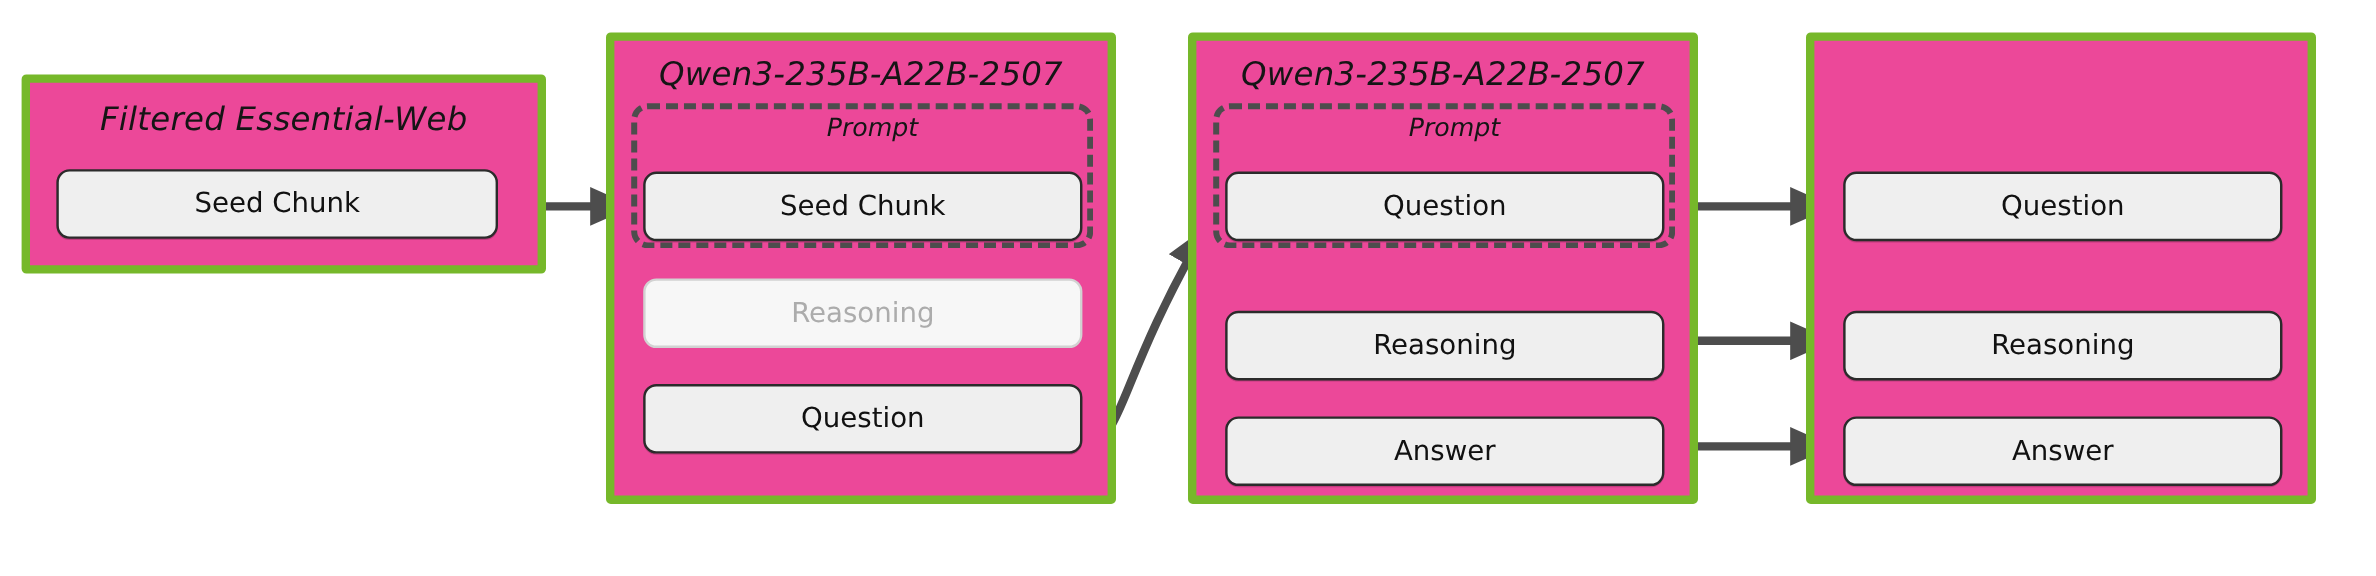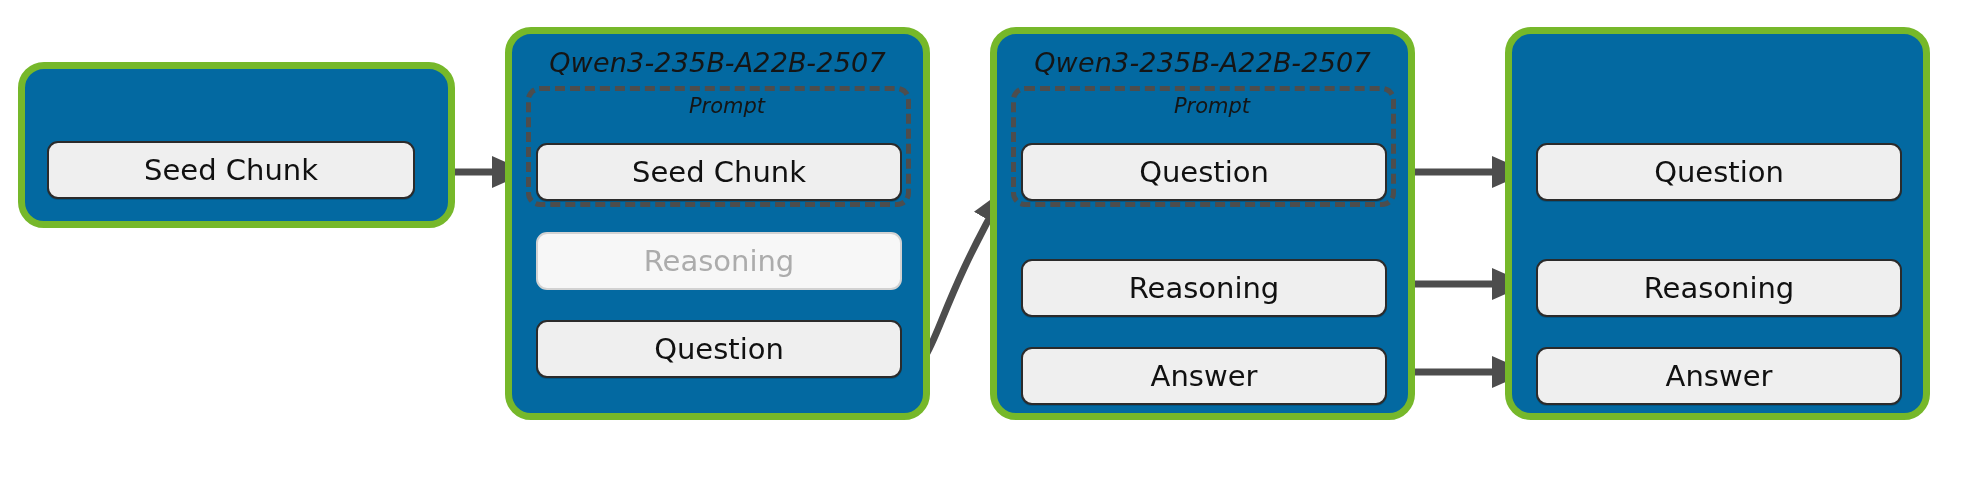--- a/index.html
+++ b/index.html
@@ -16,22 +16,22 @@
     height: 480px;
     background: #ffffff;
     overflow: hidden;
   }
 
   
   .group {
     position: absolute;
     box-sizing: border-box;
     border: 7px solid #76b82a;
-    border-radius: 26px;
-    background: #0369a1;
+    border-radius: 4px;
+    background: #ec4899;
   }
   .group-title {
     position: absolute;
     left: 0;
     right: 0;
     text-align: center;
     font-style: italic;
     font-size: 27px;
     color: #151515;
     white-space: nowrap;
@@ -61,21 +61,21 @@
   
   .node {
     position: absolute;
     box-sizing: border-box;
     background: #efefef;
     border: 2px solid #2b2b2b;
     border-radius: 11px;
     display: flex;
     align-items: center;
     justify-content: center;
-    font-size: 29px;
+    font-size: 23px;
     color: #111111;
     white-space: nowrap;
     box-shadow: 0 1px 0 rgba(0,0,0,0.18);
   }
   .node.faded {
     background: #f7f7f7;
     border-color: #d2d2d2;
     color: #acacac;
     box-shadow: none;
   }
@@ -107,20 +107,21 @@
     <path d="M 906 368 C 936 368, 930 320, 1004 192" fill="none" stroke="#4d4d4d" stroke-width="7" marker-end="url(#arrowhead)"></path>
 
     <line x1="1392" y1="172" x2="1524" y2="172" stroke="#4d4d4d" stroke-width="7" marker-end="url(#arrowhead)"></line>
 
     <line x1="1392" y1="284" x2="1524" y2="284" stroke="#4d4d4d" stroke-width="7" marker-end="url(#arrowhead)"></line>
 
     <line x1="1392" y1="372" x2="1524" y2="372" stroke="#4d4d4d" stroke-width="7" marker-end="url(#arrowhead)"></line>
   </svg>
 
   <div class="group" style="left:18px; top:62px; width:437px; height:166px;">
+    <div class="group-title" style="top:15px;">Filtered Essential-Web</div>
     <div class="node" style="left:22px; top:72px; width:368px; height:58px;">Seed Chunk</div>
   </div>
 
   <div class="group" style="left:505px; top:27px; width:425px; height:393px;">
     <div class="group-title" style="top:13px;">Qwen3-235B-A22B-2507</div>
 
     <div class="dashed-box" style="left:14px; top:52px; width:385px; height:121px;"></div>
     <div class="dashed-title" style="top:60px;">Prompt</div>
 
     <div class="node" style="left:24px; top:109px; width:366px; height:58px;">Seed Chunk</div>

